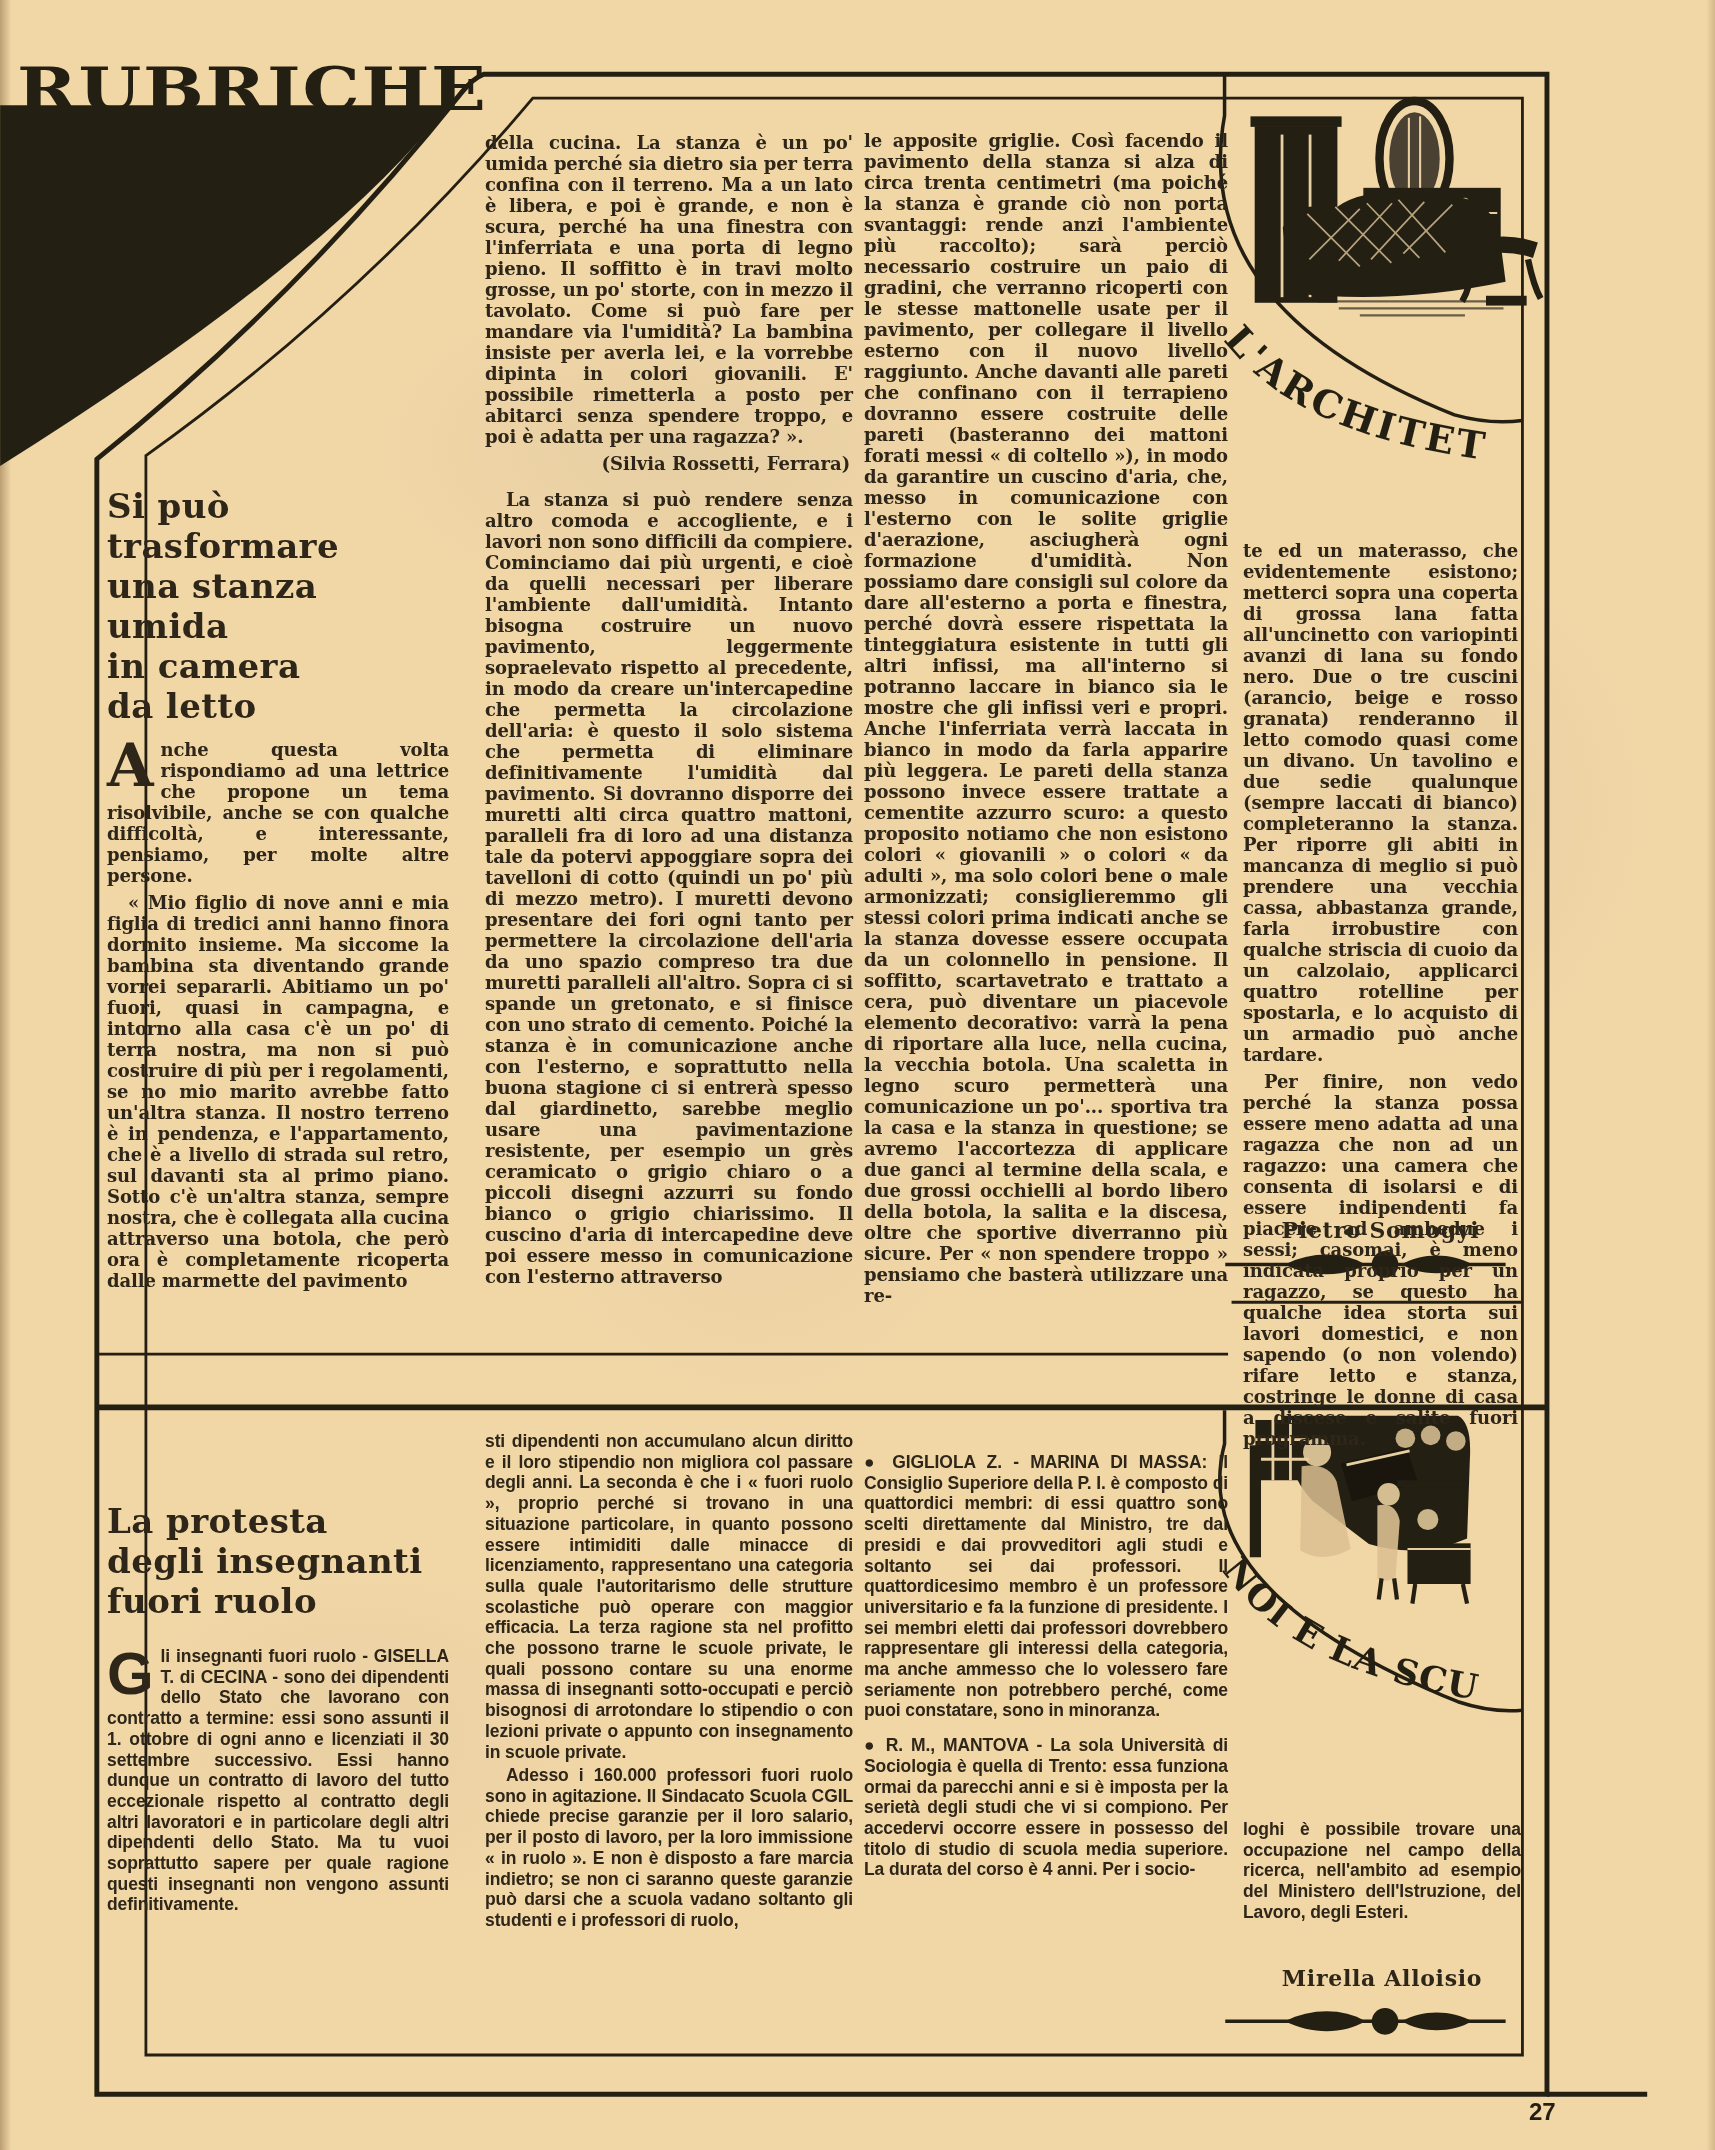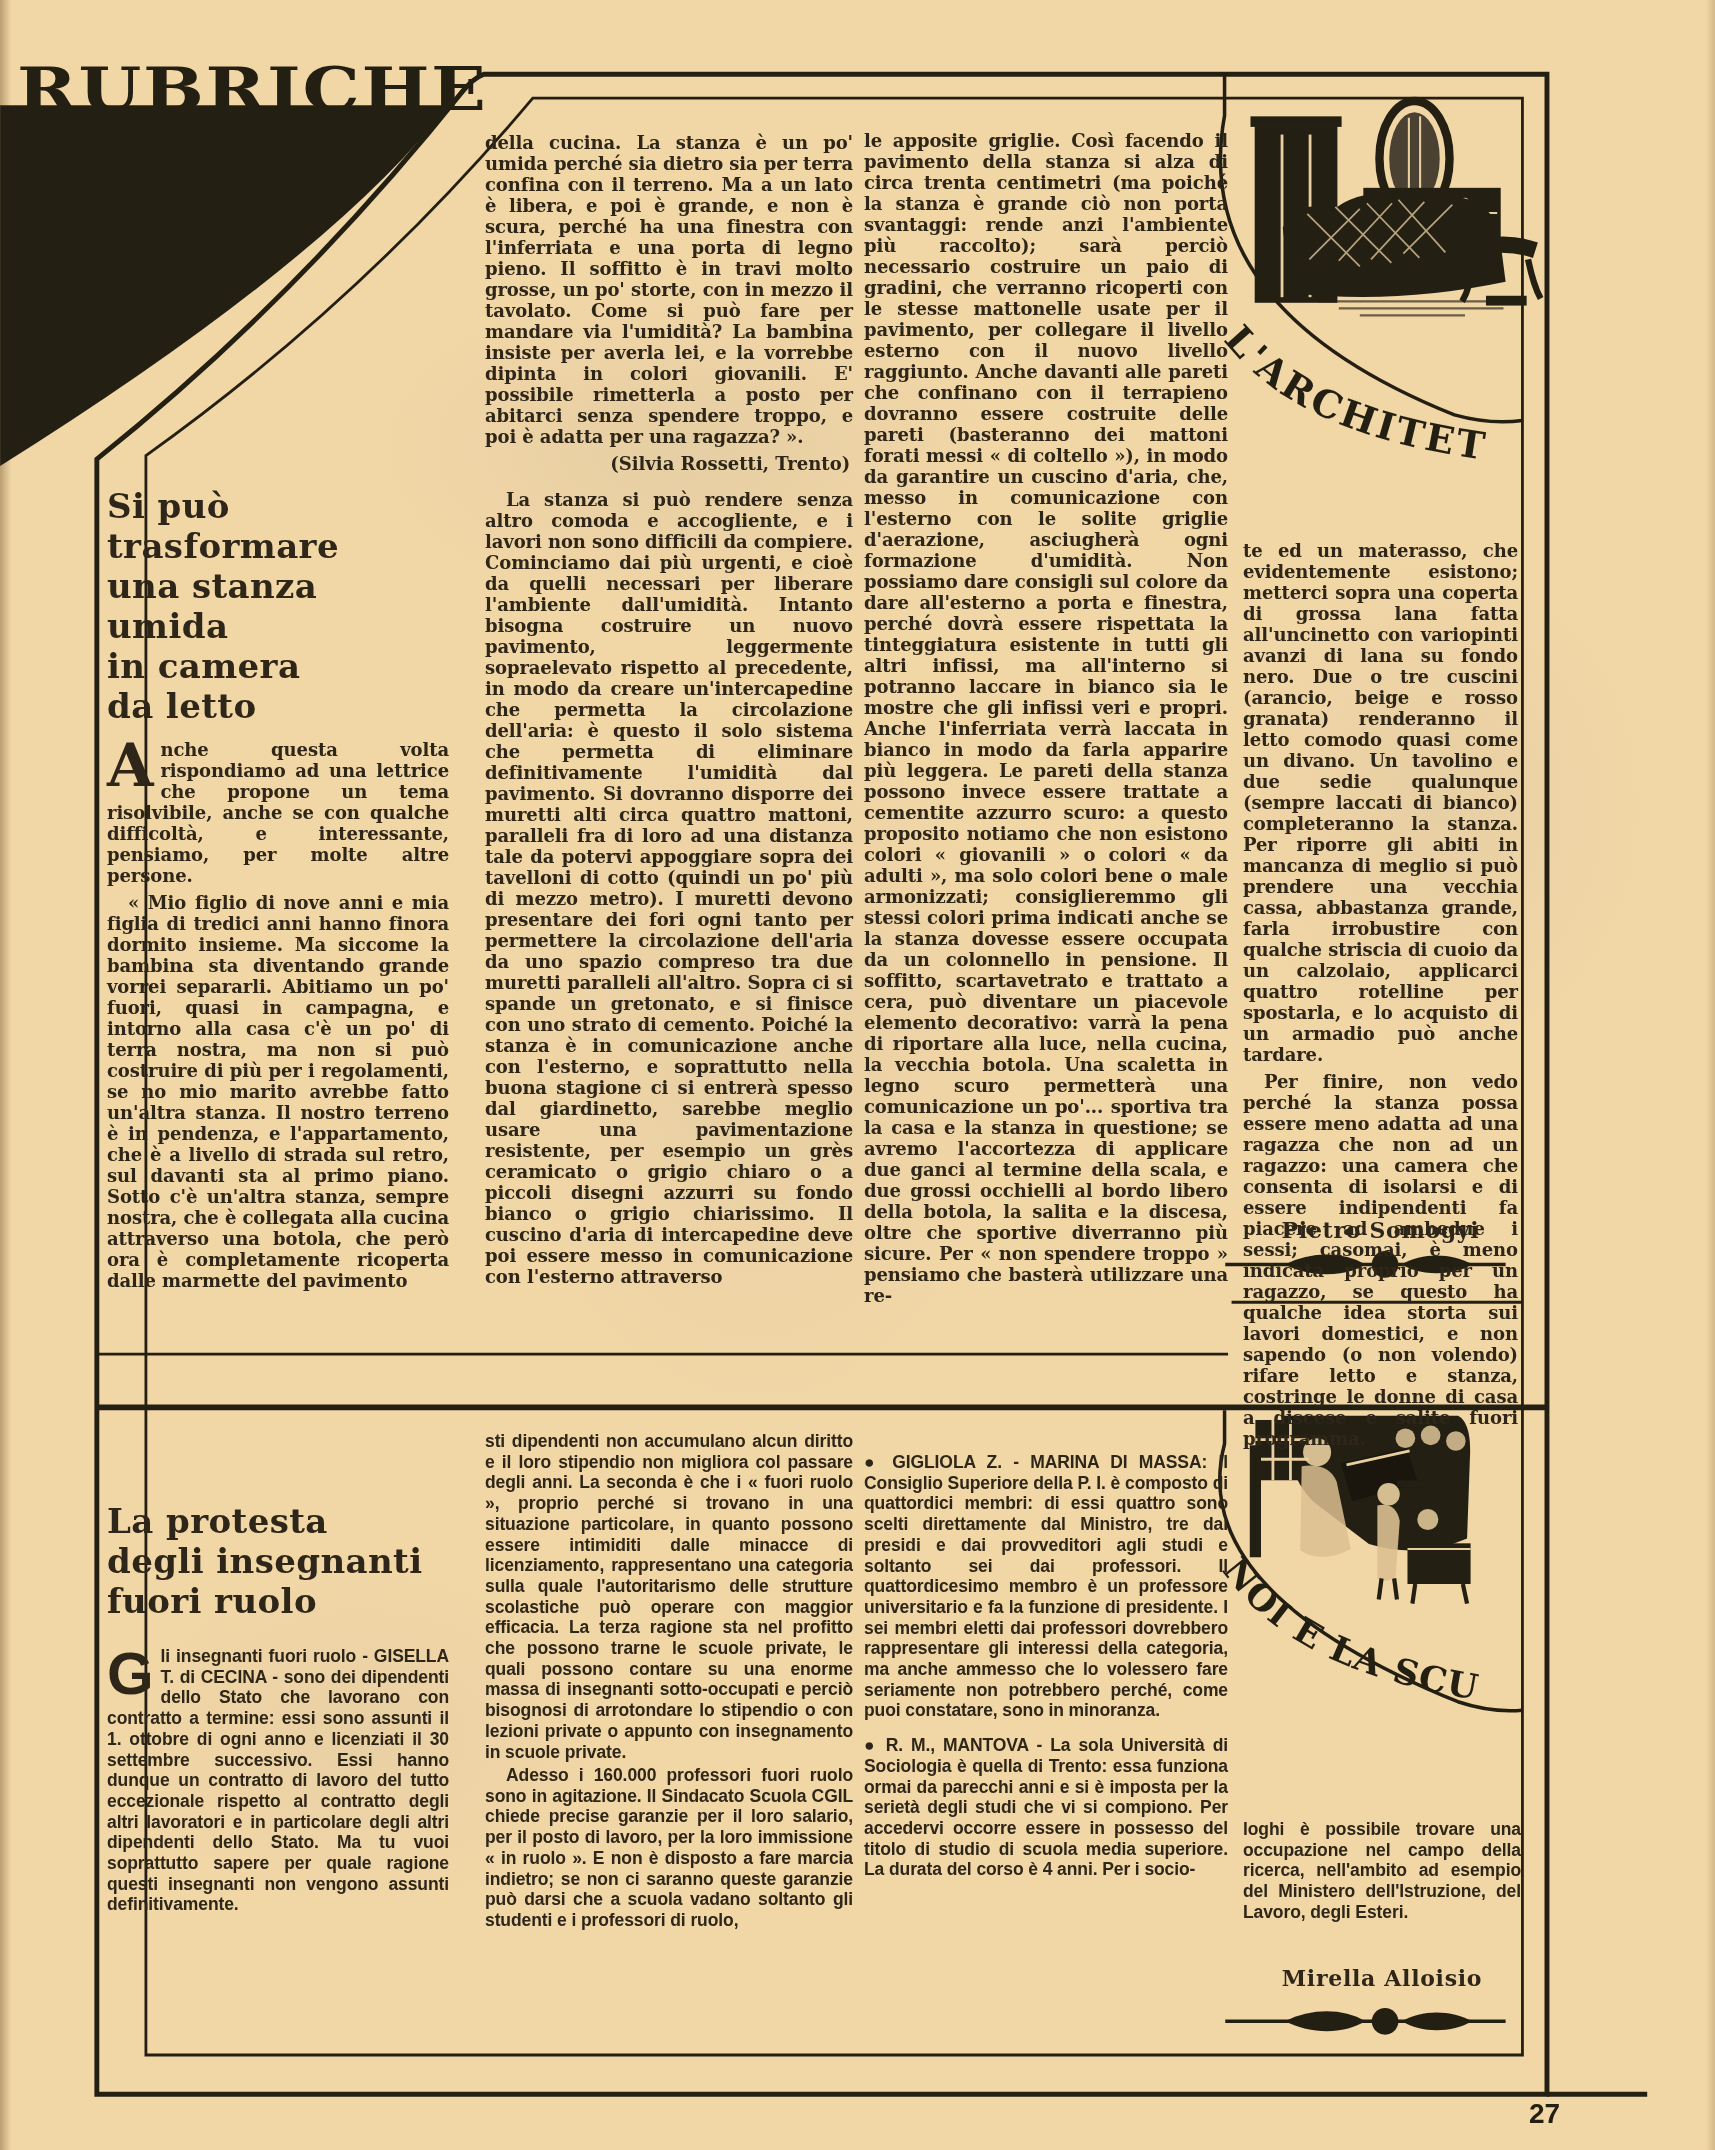--- a/index.html
+++ b/index.html
@@ -25,21 +25,21 @@
   .gap{margin-top:6px;}
   .dropcap{float:left;font-size:60px;line-height:49px;padding:2.8px 7px 0 0;font-weight:700;}
   .byline{text-align:right;font-weight:700;font-size:18px;margin:5.6px 2.8px 0 0;}
   .sig{position:absolute;z-index:2;font-weight:700;font-size:22px;letter-spacing:0.7px;text-align:center;}
   .rubriche{
     position:absolute;left:17px;top:59px;z-index:3;
     font-size:60px;font-weight:700;letter-spacing:1.4px;line-height:1;
     transform:scaleX(1.2);transform-origin:left center;color:#241f13;
   }
   .pagenum{position:absolute;left:1529px;top:2098px;z-index:2;
-    font-family:"Liberation Sans",sans-serif;font-weight:700;font-size:28px;color:#241f13;}
+    font-family:"Liberation Sans",sans-serif;font-weight:700;font-size:24px;color:#241f13;}
   #a1c1{left:107px;top:486px;width:342px;}
   #a1c2{left:485px;top:116px;width:368px;margin-top:16px;}
   #a1c3{left:864px;top:130px;width:364px;}
   #a1c4{left:1243px;top:540px;width:275px;}
   #a1sig{left:1243px;top:1217px;width:275px;}
   #a2c1{left:107px;top:1501px;width:342px;}
   #a2c2{left:485px;top:1431px;width:368px;}
   #a2c3{left:864px;top:1431px;width:364px;}
   #a2c4{left:1243px;top:1819px;width:278px;}
   #a2sig{left:1243px;top:1965px;width:278px;}
@@ -169,21 +169,21 @@
 in camera
 da letto</h1>
     <p class="para serifbody">
       <span class="dropcap">A</span><span>nche questa volta rispondiamo ad una lettrice che propone un tema risolvibile, anche se con qualche difficoltà, e interessante, pensiamo, per molte altre persone.</span>
     </p>
     <p class="para serifbody indent gap">« Mio figlio di nove anni e mia figlia di tredici anni hanno finora dormito insieme. Ma siccome la bambina sta diventando grande vorrei separarli. Abitiamo un po' fuori, quasi in campagna, e intorno alla casa c'è un po' di terra nostra, ma non si può costruire di più per i regolamenti, se no mio marito avrebbe fatto un'altra stanza. Il nostro terreno è in pendenza, e l'appartamento, che è a livello di strada sul retro, sul davanti sta al primo piano. Sotto c'è un'altra stanza, sempre nostra, che è collegata alla cucina attraverso una botola, che però ora è completamente ricoperta dalle marmette del pavimento</p>
   </div>
 
   <div class="txt" id="a1c2">
     <p class="para serifbody">della cucina. La stanza è un po' umida perché sia dietro sia per terra confina con il terreno. Ma a un lato è libera, e poi è grande, e non è scura, perché ha una finestra con l'inferriata e una porta di legno pieno. Il soffitto è in travi molto grosse, un po' storte, con in mezzo il tavolato. Come si può fare per mandare via l'umidità? La bambina insiste per averla lei, e la vorrebbe dipinta in colori giovanili. E' possibile rimetterla a posto per abitarci senza spendere troppo, e poi è adatta per una ragazza? ».</p>
-    <p class="para byline">(Silvia Rossetti, Trento)</p>
+    <p class="para byline">(Silvia Rossetti, Ferrara)</p>
     <p class="para serifbody indent" style="margin-top:15.4px">La stanza si può rendere senza altro comoda e accogliente, e i lavori non sono difficili da compiere. Cominciamo dai più urgenti, e cioè da quelli necessari per liberare l'ambiente dall'umidità. Intanto bisogna costruire un nuovo pavimento, leggermente sopraelevato rispetto al precedente, in modo da creare un'intercapedine che permetta la circolazione dell'aria: è questo il solo sistema che permetta di eliminare definitivamente l'umidità dal pavimento. Si dovranno disporre dei muretti alti circa quattro mattoni, paralleli fra di loro ad una distanza tale da potervi appoggiare sopra dei tavelloni di cotto (quindi un po' più di mezzo metro). I muretti devono presentare dei fori ogni tanto per permettere la circolazione dell'aria da uno spazio compreso tra due muretti paralleli all'altro. Sopra ci si spande un gretonato, e si finisce con uno strato di cemento. Poiché la stanza è in comunicazione anche con l'esterno, e soprattutto nella buona stagione ci si entrerà spesso dal giardinetto, sarebbe meglio usare una pavimentazione resistente, per esempio un grès ceramicato o grigio chiaro o a piccoli disegni azzurri su fondo bianco o grigio chiarissimo. Il cuscino d'aria di intercapedine deve poi essere messo in comunicazione con l'esterno attraverso</p>
   </div>
 
   <div class="txt" id="a1c3">
     <p class="para serifbody">le apposite griglie. Così facendo il pavimento della stanza si alza di circa trenta centimetri (ma poiché la stanza è grande ciò non porta svantaggi: rende anzi l'ambiente più raccolto); sarà perciò necessario costruire un paio di gradini, che verranno ricoperti con le stesse mattonelle usate per il pavimento, per collegare il livello esterno con il nuovo livello raggiunto. Anche davanti alle pareti che confinano con il terrapieno dovranno essere costruite delle pareti (basteranno dei mattoni forati messi « di coltello »), in modo da garantire un cuscino d'aria, che, messo in comunicazione con l'esterno con le solite griglie d'aerazione, asciugherà ogni formazione d'umidità. Non possiamo dare consigli sul colore da dare all'esterno a porta e finestra, perché dovrà essere rispettata la tinteggiatura esistente in tutti gli altri infissi, ma all'interno si potranno laccare in bianco sia le mostre che gli infissi veri e propri. Anche l'inferriata verrà laccata in bianco in modo da farla apparire più leggera. Le pareti della stanza possono invece essere trattate a cementite azzurro scuro: a questo proposito notiamo che non esistono colori « giovanili » o colori « da adulti », ma solo colori bene o male armonizzati; consiglieremmo gli stessi colori prima indicati anche se la stanza dovesse essere occupata da un colonnello in pensione. Il soffitto, scartavetrato e trattato a cera, può diventare un piacevole elemento decorativo: varrà la pena di riportare alla luce, nella cucina, la vecchia botola. Una scaletta in legno scuro permetterà una comunicazione un po'... sportiva tra la casa e la stanza in questione; se avremo l'accortezza di applicare due ganci al termine della scala, e due grossi occhielli al bordo libero della botola, la salita e la discesa, oltre che sportive diverranno più sicure. Per « non spendere troppo » pensiamo che basterà utilizzare una re-</p>
   </div>
 
   <div class="txt" id="a1c4">
     <p class="para serifbody">te ed un materasso, che evidentemente esistono; metterci sopra una coperta di grossa lana fatta all'uncinetto con variopinti avanzi di lana su fondo nero. Due o tre cuscini (arancio, beige e rosso granata) renderanno il letto comodo quasi come un divano. Un tavolino e due sedie qualunque (sempre laccati di bianco) completeranno la stanza. Per riporre gli abiti in mancanza di meglio si può prendere una vecchia cassa, abbastanza grande, farla irrobustire con qualche striscia di cuoio da un calzolaio, applicarci quattro rotelline per spostarla, e lo acquisto di un armadio può anche tardare.</p>
     <p class="para serifbody indent gap">Per finire, non vedo perché la stanza possa essere meno adatta ad una ragazza che non ad un ragazzo: una camera che consenta di isolarsi e di essere indipendenti fa piacere ad ambedue i sessi; casomai, è meno indicata proprio per un ragazzo, se questo ha qualche idea storta sui lavori domestici, e non sapendo (o non volendo) rifare letto e stanza, costringe le donne di casa a discese e salite fuori programma.</p>

